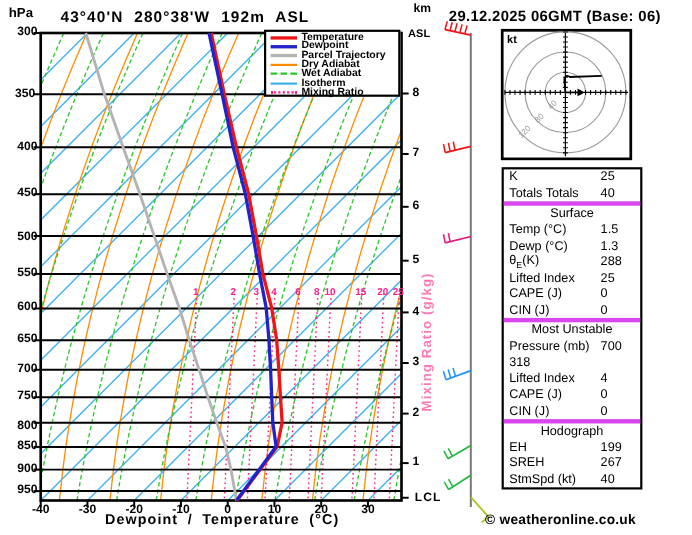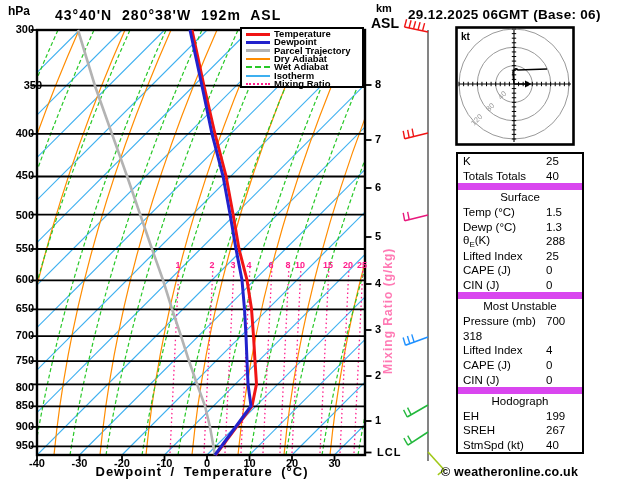--- a/index.html
+++ b/index.html
@@ -3,39 +3,39 @@
 <meta charset="utf-8">
 <style>
   html,body{margin:0;padding:0;background:#fff;}
   .screen{position:relative;width:629px;height:486px;background:#fff;overflow:hidden;
           font-family:Liberation Sans, sans-serif;color:#000;}
   .screen svg{position:absolute;left:0;top:0;}
   .lbl{position:absolute;font-weight:bold;white-space:nowrap;}
   .unit-hpa{left:8px;top:4px;font-size:12px;}
   .title{left:55px;top:7px;font-size:14px;letter-spacing:1px;word-spacing:5px;text-align:center;}
   .unit-km{left:376px;top:2px;font-size:11px;}
-  .unit-asl{left:371px;top:15px;font-size:14px;}
+  .unit-asl{left:371px;top:26px;font-size:10px;}
   .date{left:408px;top:7px;font-size:13.5px;letter-spacing:.3px;}
   .plabel{width:28px;text-align:right;font-size:11px;}
   .tlabel{width:30px;text-align:center;font-size:11px;}
   .klabel{font-size:11px;}
   .mixlabel{width:16px;text-align:center;font-size:9px;color:#ff1e8c;}
   .lcl{left:377px;top:446px;font-size:11px;letter-spacing:1px;}
   .xaxis-label{left:62px;top:464px;width:280px;text-align:center;font-size:13px;letter-spacing:1px;word-spacing:4px;}
   .mix-axis{left:381px;top:198px;height:176px;font-size:12px;letter-spacing:1px;color:#ff7ab4;
             writing-mode:vertical-rl;transform:rotate(180deg);}
   .kt{left:461px;top:31px;font-size:10px;}
   .legend{position:absolute;left:240px;top:27px;width:124px;height:61px;border:2px solid #000;
           background:#fff;padding:1px 0 0 2px;box-sizing:border-box;}
   .lg-row{display:flex;align-items:center;height:8.3px;}
   .lg-line{display:inline-block;width:24px;height:0;margin:0 4px 0 2px;flex:none;}
   .lg-txt{font-size:9.5px;font-weight:bold;line-height:8px;}
   .databox{position:absolute;left:456px;top:152px;width:128px;border:2px solid #000;
            background:#fff;box-sizing:border-box;}
-  .sect{border-top:7px solid #d946ef;}
+  .sect{border-top:4px solid #d946ef;}
   .sect:first-child{border-top:none;}
   .drow{display:flex;height:14.6px;align-items:center;padding-left:5px;font-size:11.5px;}
   .drow .dl{flex:1 1 auto;}
   .drow .dv{flex:none;width:36px;text-align:left;}
   .dhead{height:14.6px;text-align:center;font-size:11.5px;line-height:14.6px;}
   sub.th{font-size:8px;}
   .footer{left:441px;top:465px;font-size:12.5px;letter-spacing:.2px;}
 </style>
 </head>
 <body>
@@ -367,21 +367,21 @@
           <span class="dv">267</span>
         </div>
       <div class="drow">
           <span class="dl">StmSpd (kt)</span>
           <span class="dv">40</span>
         </div>
     </div>
   </div>
 
 <div class="lbl plabel" style="left: 6px; top: 23px;">300</div>
-    <div class="lbl plabel" style="left: 14px; top: 78.6946px;">350</div>
+    <div class="lbl plabel" style="left: 4px; top: 78.6946px;">350</div>
     <div class="lbl plabel" style="left: 6px; top: 126.94px;">400</div>
     <div class="lbl plabel" style="left: 6px; top: 169.495px;">450</div>
     <div class="lbl plabel" style="left: 6px; top: 209px;">500</div>
     <div class="lbl plabel" style="left: 6px; top: 241.997px;">550</div>
     <div class="lbl plabel" style="left: 6px; top: 273.434px;">600</div>
     <div class="lbl plabel" style="left: 6px; top: 302.354px;">650</div>
     <div class="lbl plabel" style="left: 6px; top: 329.129px;">700</div>
     <div class="lbl plabel" style="left: 6px; top: 354.056px;">750</div>
     <div class="lbl plabel" style="left: 6px; top: 381px;">800</div>
     <div class="lbl plabel" style="left: 6px; top: 399.277px;">850</div>

